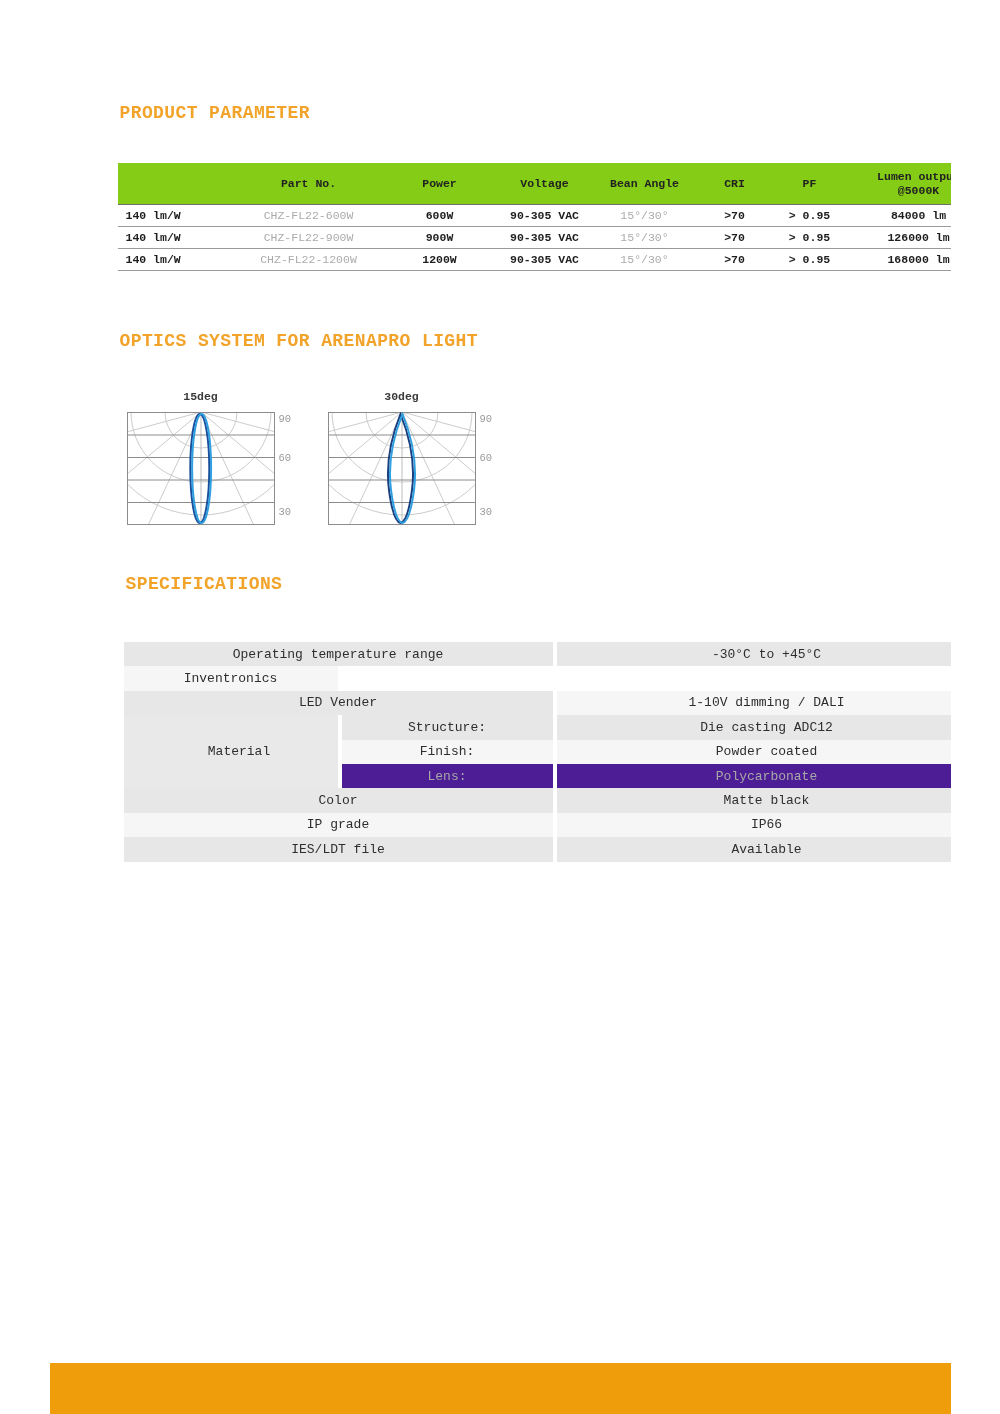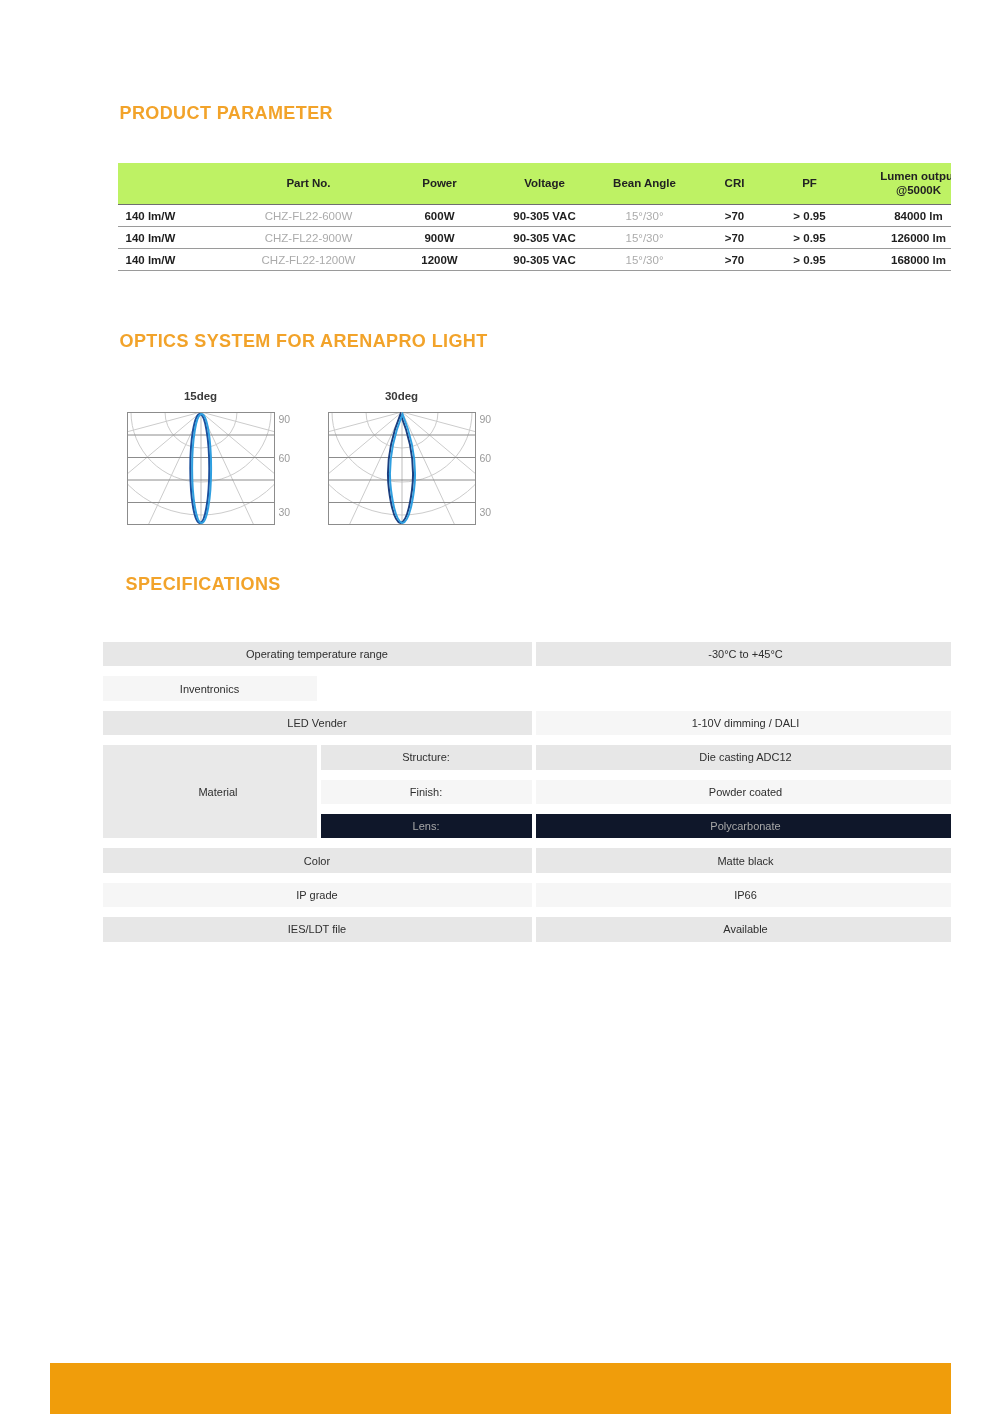--- a/index.html
+++ b/index.html
@@ -1,72 +1,72 @@
 <!DOCTYPE html>
 <html><head>
 <meta charset="utf-8">
 <style>
   * { margin:0; padding:0; box-sizing:border-box; }
   html,body { background:#ffffff; }
   .page {
     position:relative; width:901px; height:1414px; margin:0 auto;
     background:#ffffff; overflow:hidden;
-    font-family:Liberation Sans, sans-serif;
+    font-family:Liberation Mono, monospace;
   }
 
   
   .section-title {
     position:absolute; color:#F2A32A; font-size:18px; font-weight:bold;
     letter-spacing:0.4px; white-space:nowrap;
   }
 
   
   .param-table { position:absolute; left:68px; top:163px; width:870px; font-size:11.5px; }
   .pt-grid {
     display:grid;
     grid-template-columns:120px 142px 120px 90px 110px 70px 80px 138px;
     align-items:center;
   }
   .pt-header {
-    height:42px; background:#bef264; color:#222; font-weight:bold;
+    height:42px; background:#84cc16; color:#222; font-weight:bold;
     border-bottom:1px solid #6f6f6f;
   }
   .pt-header .cell { text-align:center; line-height:1.15; }
   .pt-row { height:22px; border-bottom:1px solid #9a9a9a; }
   .pt-row .cell { text-align:center; color:#1e1e1e; font-weight:600; }
   .pt-row .cell.eff { text-align:left; padding-left:8px; }
   .pt-row .cell.muted { color:#ABABAB; font-weight:400; }
 
   
   .diagram-label {
     position:absolute; width:148px; text-align:center; font-size:11.5px;
     color:#3a3a3a; font-weight:600;
   }
   .diagram-box { position:absolute; width:148px; height:113px; }
   .scale-label {
     position:absolute; width:24px; font-size:10.5px; color:#9a9a9a; text-align:left;
   }
 
   
   .spec-table {
-    position:absolute; left:53px; top:642px; width:853px;
+    position:absolute; left:74px; top:642px; width:853px;
     display:grid;
     grid-template-columns:214px 211px 1fr;
     grid-auto-rows:24.4px;
-    gap:10px 4px;
-    font-size:11px;
+    gap:0 4px;
+    font-size:13px;
   }
   .sc {
     display:flex; align-items:center; justify-content:center;
     color:#2e2e2e; text-align:center;
   }
   .span2 { grid-column:1 / span 2; }
   .bg-a { background:#e7e7e7; }
   .bg-b { background:#f6f6f6; }
-  .bg-lens { background:#0f172a; color:#a8a8a8; }
+  .bg-lens { background:#4c1d95; color:#a8a8a8; }
   .material-cell { grid-row:span 3; grid-column:1; background:#e9e9e9;padding-left:17px; }
 
   
   .footer-bar {
     position:absolute; left:0; right:0; bottom:0; height:51px; background:#F09D0B;
   }
 </style>
 </head>
 <body>
 

